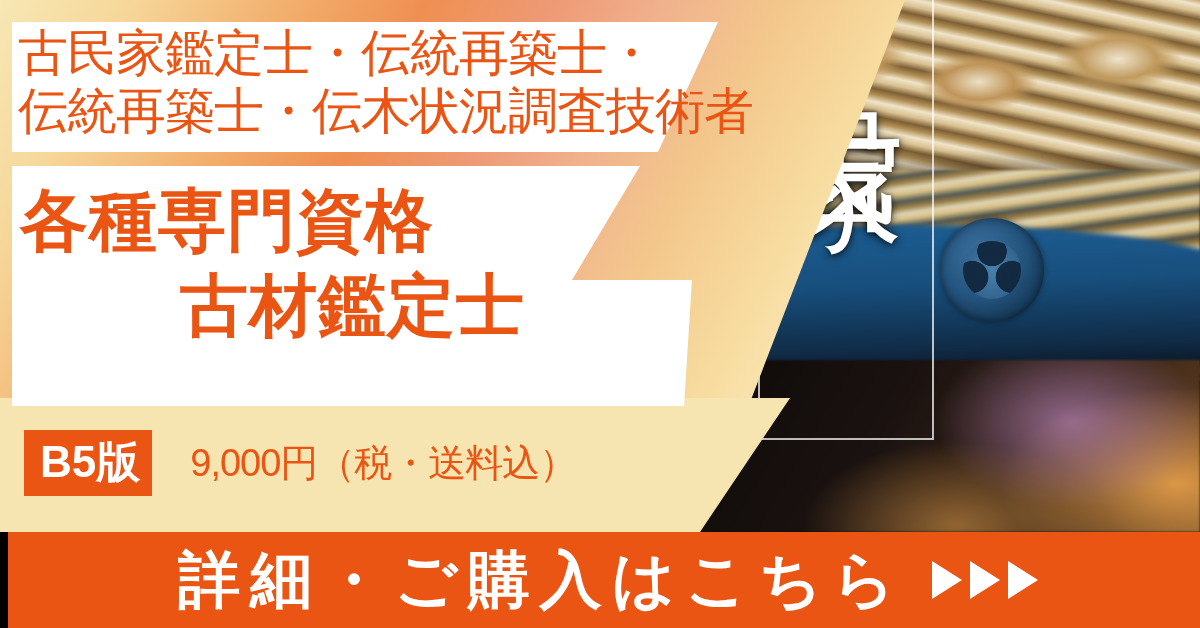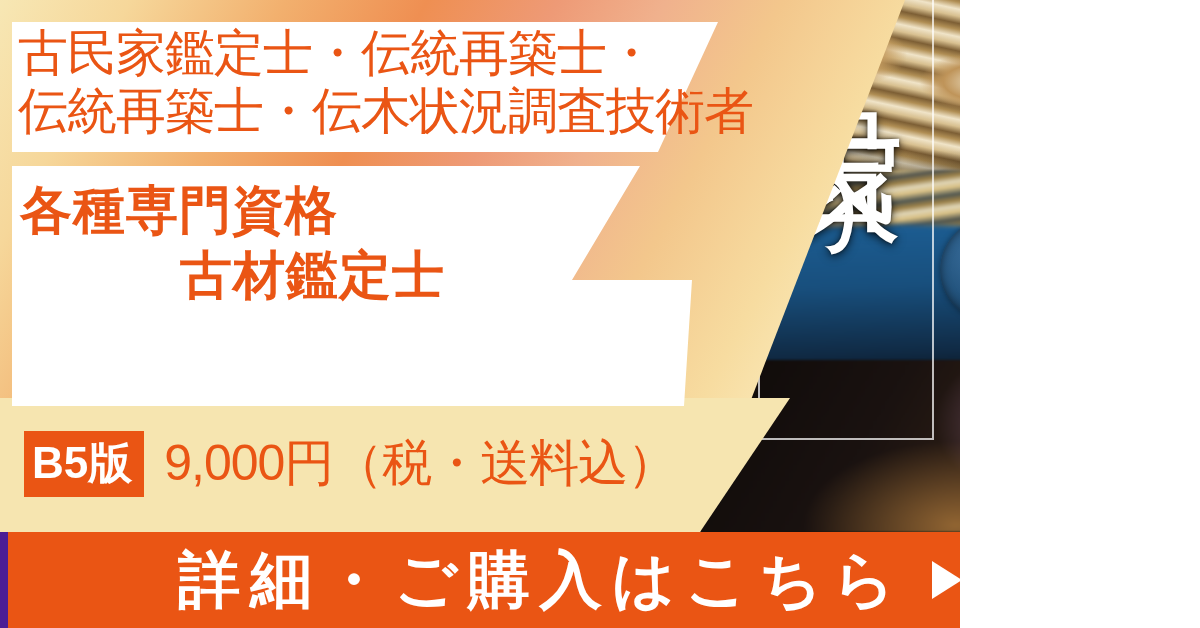--- a/index.html
+++ b/index.html
@@ -6,24 +6,24 @@
     margin: 0;
     padding: 0;
     background: #ffffff;
   }
   body {
     font-family: "Liberation Sans", "DejaVu Sans", sans-serif;
   }
 
   #banner {
     position: relative;
-    width: 960px;
+    width: 1200px;
     height: 628px;
     overflow: hidden;
-    background: #4c1d95;
+    background: #000000;
   }
 
   
   .book-photo {
     position: absolute;
     left: 618px;
     top: 0;
     width: 582px;
     height: 532px;
     overflow: hidden;
@@ -213,21 +213,21 @@
     font-weight: 500;
     letter-spacing: -1px;
     white-space: nowrap;
   }
   .cert-lines .line { display: block; }
 
   .headline {
     position: absolute;
     left: 20px; top: 178px;
     color: #ea5514;
-    font-size: 52px;
+    font-size: 68px;
     line-height: 1.25;
     font-weight: 700;
     letter-spacing: 1px;
     white-space: nowrap;
   }
   .headline .hl1 { display: block; }
   .headline .hl2 { display: block; padding-left: 160px; }
 
   
   .price-row {
@@ -235,29 +235,29 @@
     left: 24px; top: 430px;
     display: flex;
     align-items: center;
   }
   .size-badge {
     background: #ea5514;
     color: #ffffff;
     font-size: 44px;
     font-weight: 700;
     line-height: 1;
-    padding: 10px 12px 12px 8px;
+    padding: 10px 12px 12px 16px;
     letter-spacing: 0;
     white-space: nowrap;
   }
   .price-text {
     color: #ea5514;
-    font-size: 50px;
+    font-size: 38px;
     font-weight: 500;
-    margin-left: 20px;
+    margin-left: 38px;
     letter-spacing: -1px;
     white-space: nowrap;
   }
 
   
   .cta-bar {
     position: absolute;
     left: 8px; top: 532px;
     width: 1200px; height: 96px;
     background: #ea5514;

